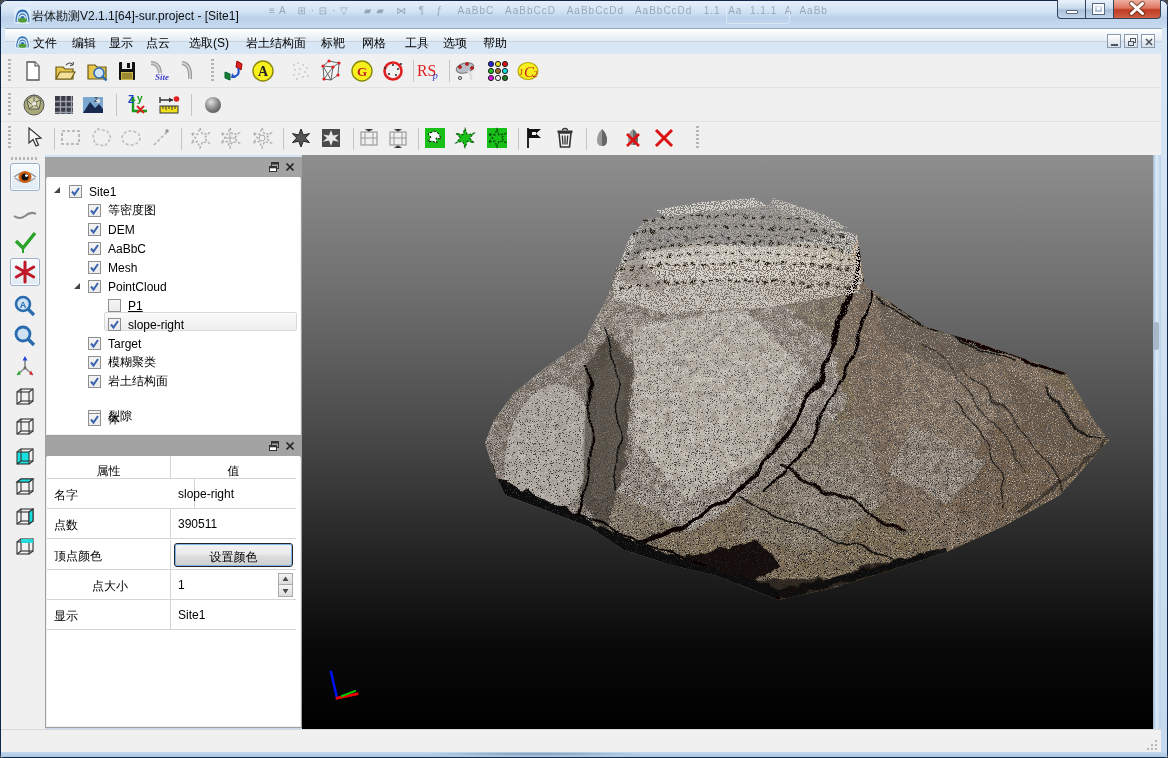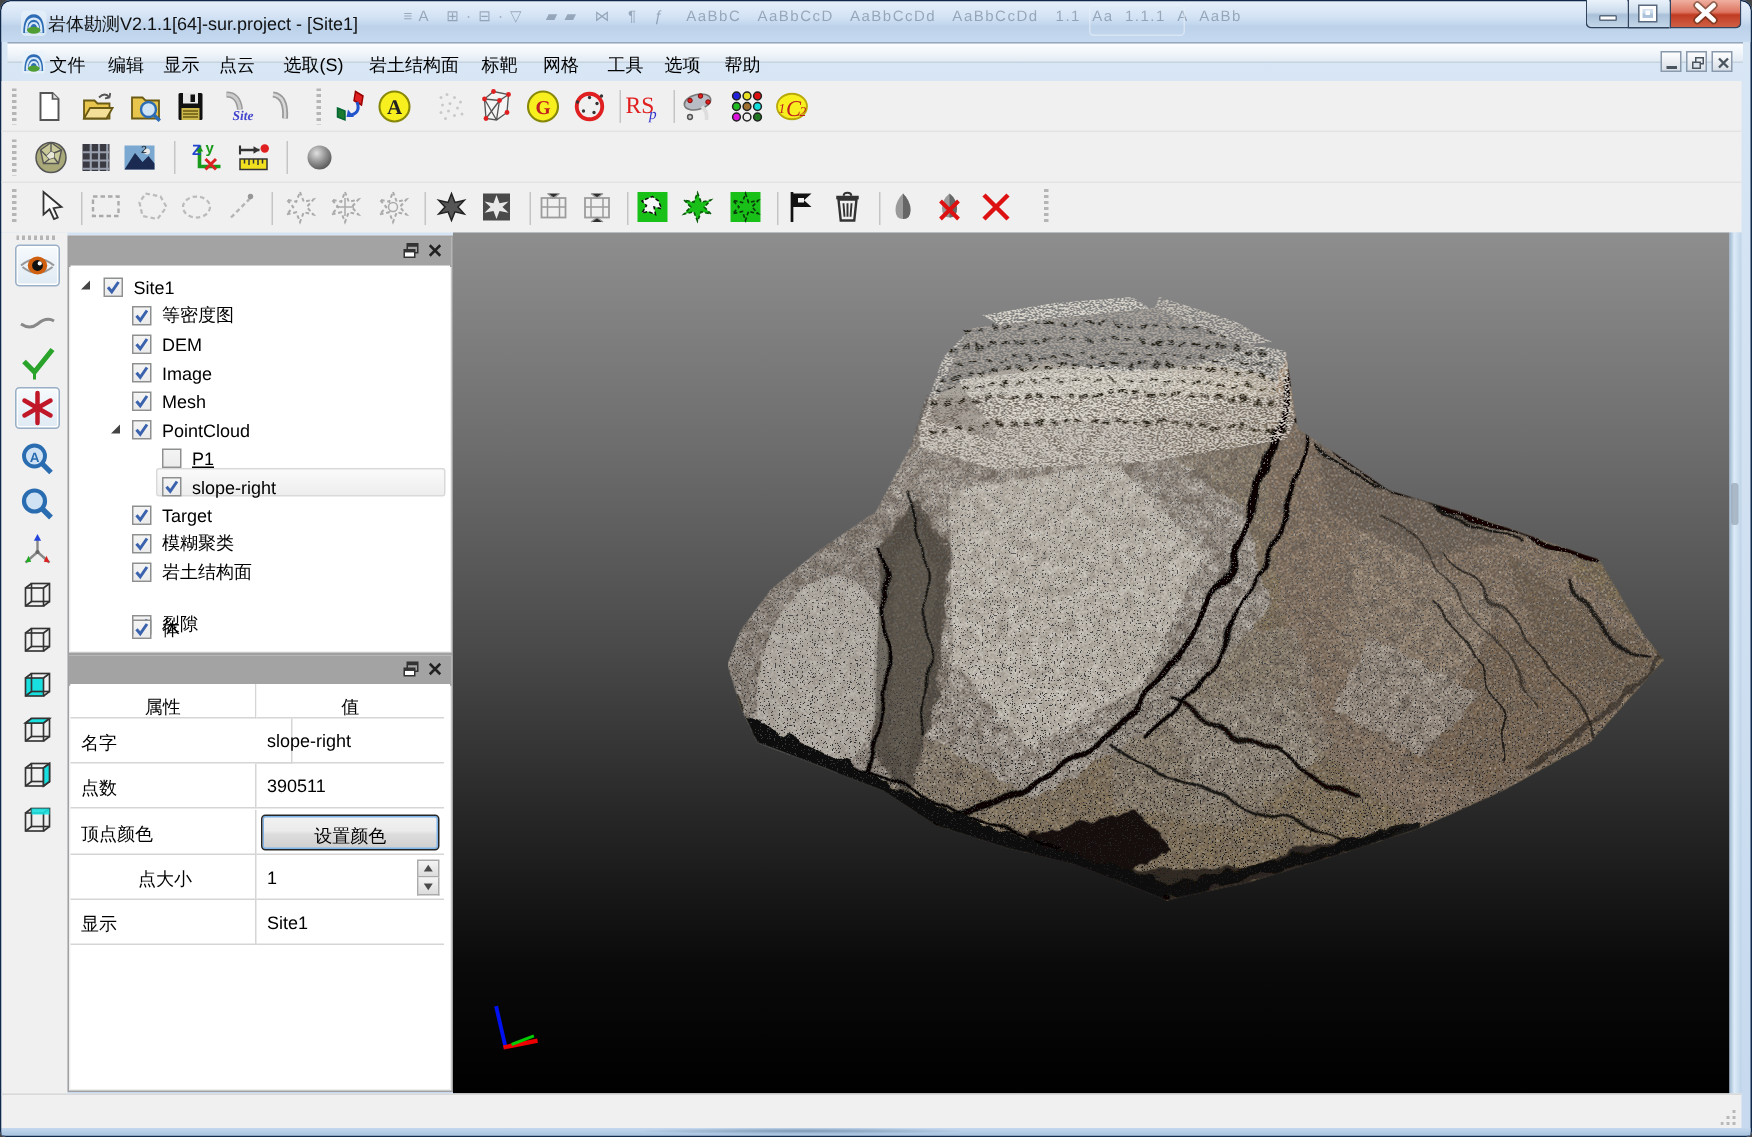--- a/index.html
+++ b/index.html
@@ -622,21 +622,21 @@
             </svg>
           </span>
           <span style="margin-left:7px;">DEM</span>
         </div>
       <div class="trow" style="left:41px;top:62px;">
           <span class="cb">
             <svg width="13" height="13" style="position:absolute;left:-1px;top:-1px;">
               <path d="M3 6.5 L5.5 9.5 L10 3" fill="none" stroke="#3a62ad" stroke-width="2"></path>
             </svg>
           </span>
-          <span style="margin-left:7px;">Image</span>
+          <span style="margin-left:7px;">AaBbC</span>
         </div>
       <div class="trow" style="left:41px;top:81px;">
           <span class="cb">
             <svg width="13" height="13" style="position:absolute;left:-1px;top:-1px;">
               <path d="M3 6.5 L5.5 9.5 L10 3" fill="none" stroke="#3a62ad" stroke-width="2"></path>
             </svg>
           </span>
           <span style="margin-left:7px;">Mesh</span>
         </div>
       <div class="trow" style="left:26px;top:98px;">

